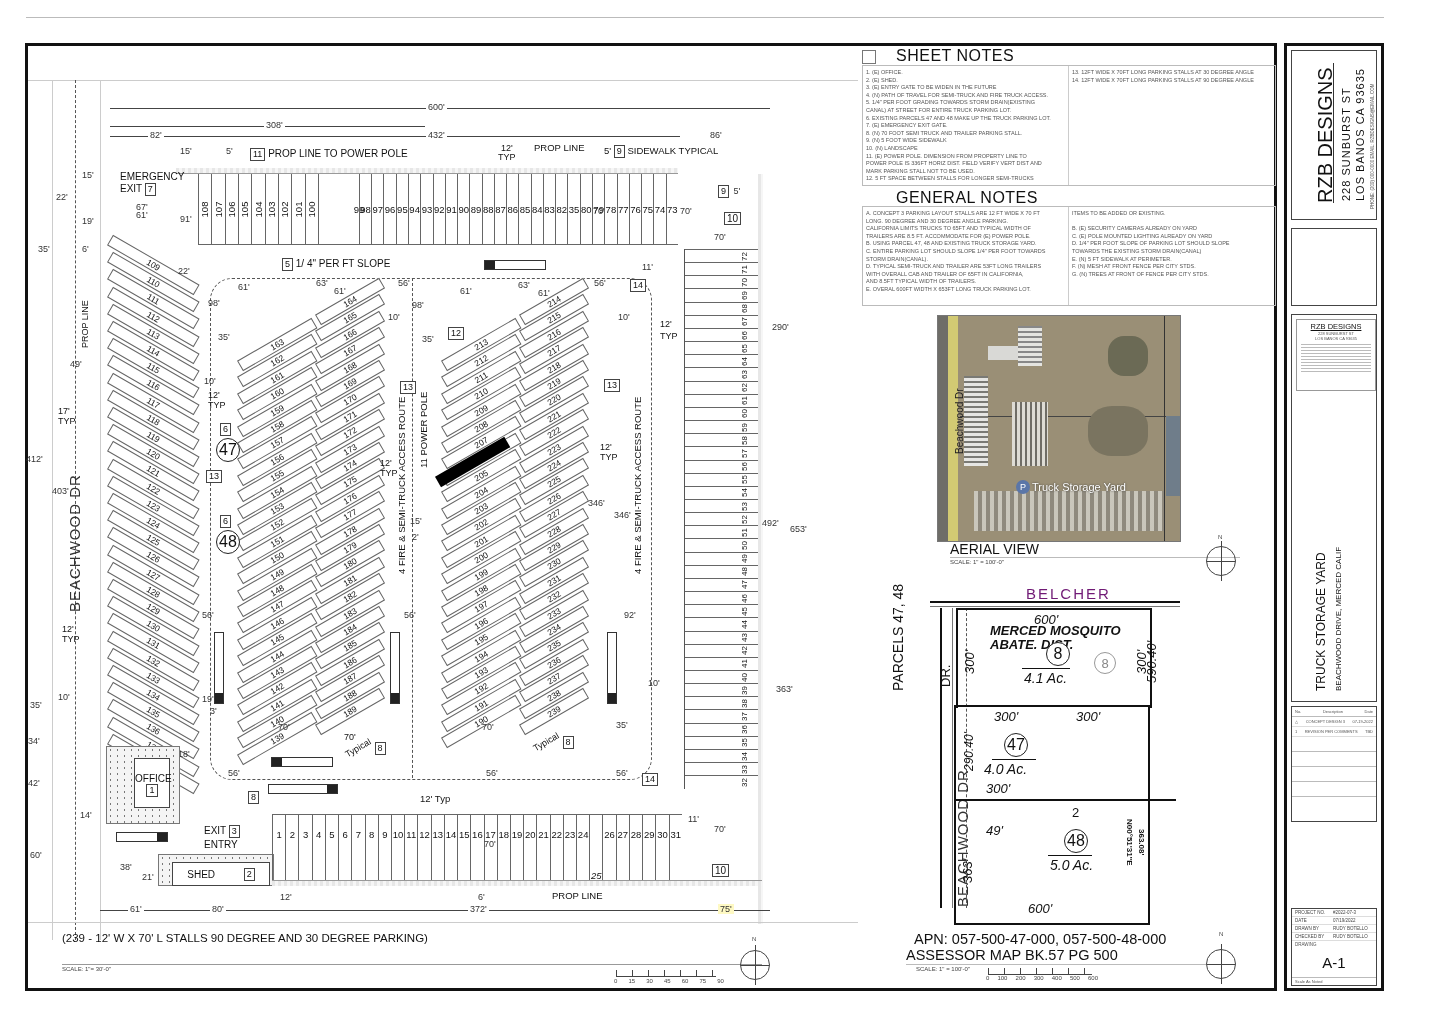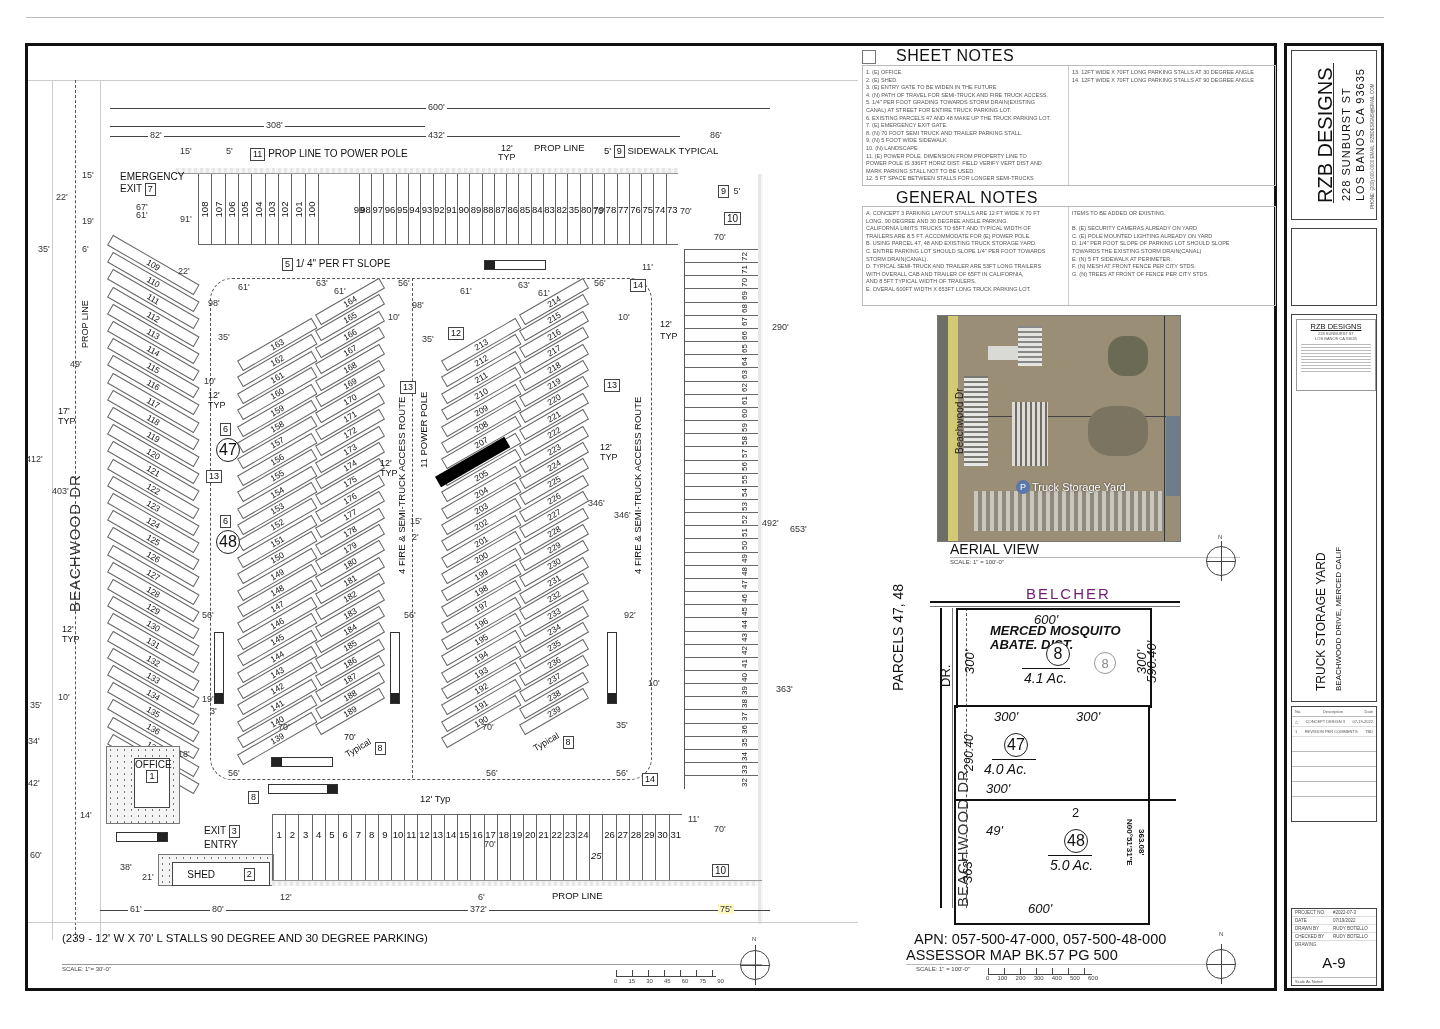--- a/index.html
+++ b/index.html
@@ -600,21 +600,21 @@
   <div class="abs dim" style="left:744px;top:276px;">290'</div>
   <div class="abs dim" style="left:734px;top:472px;">492'</div>
   <div class="abs dim" style="left:762px;top:478px;">653'</div>
   <div class="abs dim" style="left:748px;top:638px;">363'</div>
   <div class="abs dim" style="left:660px;top:768px;">11'</div>
   <div class="abs dim" style="left:686px;top:778px;">70'</div>
   <div class="abs" style="left:684px;top:814px;"><span class="box-num" style="font-size:10px;">10</span></div>
 
   <div class="abs speckle" style="left:78px;top:700px;width:72px;height:76px;border:1px solid #777;"></div>
   <div class="abs" style="left:106px;top:712px;width:34px;height:48px;border:1px solid #444;background:#fff;font-size:10px;text-align:center;">
-    <div style="">OFFICE</div>
+    <div style="margin-top:14px;">OFFICE</div>
     <span class="box-num">1</span>
   </div>
   <div class="abs dim" style="left:104px;top:786px;">22'</div>
   <div class="truck" style="left:88px;top:786px;width:50px;height:8px;">
       <div class="cab" style="right:0;top:0;width:10px;height:8px;"></div>
     </div>
   <div class="abs" style="left:176px;top:778px;font-size:10px;line-height:13px;">
     <div><span>EXIT</span> <span class="box-num">3</span></div>
     <div>ENTRY</div>
   </div>
@@ -692,21 +692,21 @@
       </div>
       <div class="hstall" style="width: 13.2258px; align-items: flex-start; padding-top: 14px;">
         <span>22</span>
       </div>
       <div class="hstall" style="width: 13.2258px; align-items: flex-start; padding-top: 14px;">
         <span>23</span>
       </div>
       <div class="hstall" style="width: 13.2258px; align-items: flex-start; padding-top: 14px;">
         <span>24</span>
       </div>
-      <div class="hstall" style="width: 13.2258px; align-items: center; padding-top: 14px; font-style: italic;">
+      <div class="hstall" style="width: 13.2258px; align-items: flex-end; padding-top: 14px; font-style: italic;">
         <span>25</span>
       </div>
       <div class="hstall" style="width: 13.2258px; align-items: flex-start; padding-top: 14px;">
         <span>26</span>
       </div>
       <div class="hstall" style="width: 13.2258px; align-items: flex-start; padding-top: 14px;">
         <span>27</span>
       </div>
       <div class="hstall" style="width: 13.2258px; align-items: flex-start; padding-top: 14px;">
         <span>28</span>
@@ -955,16 +955,16 @@
         <div style="display: flex; padding: 1px 3px; border-bottom: 1px solid rgb(221, 221, 221);">
           <span style="width: 38px;">DRAWN BY</span>
           <span>RUDY BOTELLO</span>
         </div>
         <div style="display: flex; padding: 1px 3px; border-bottom: 1px solid rgb(221, 221, 221);">
           <span style="width: 38px;">CHECKED BY</span>
           <span>RUDY BOTELLO</span>
         </div>
       </div>
     <div style="font-size:4.5px;color:#555;padding:1px 3px;">DRAWING</div>
-    <div style="font-size:15px;text-align:center;margin-top:6px;">A-9</div>
+    <div style="font-size:15px;text-align:center;margin-top:6px;">A-1</div>
     <div style="position:absolute;left:0;right:0;bottom:0;border-top:1px solid #bbb;font-size:4px;color:#555;padding:1px 3px;">Scale As Noted</div>
   </div>
 </div>
 
 </body></html>

